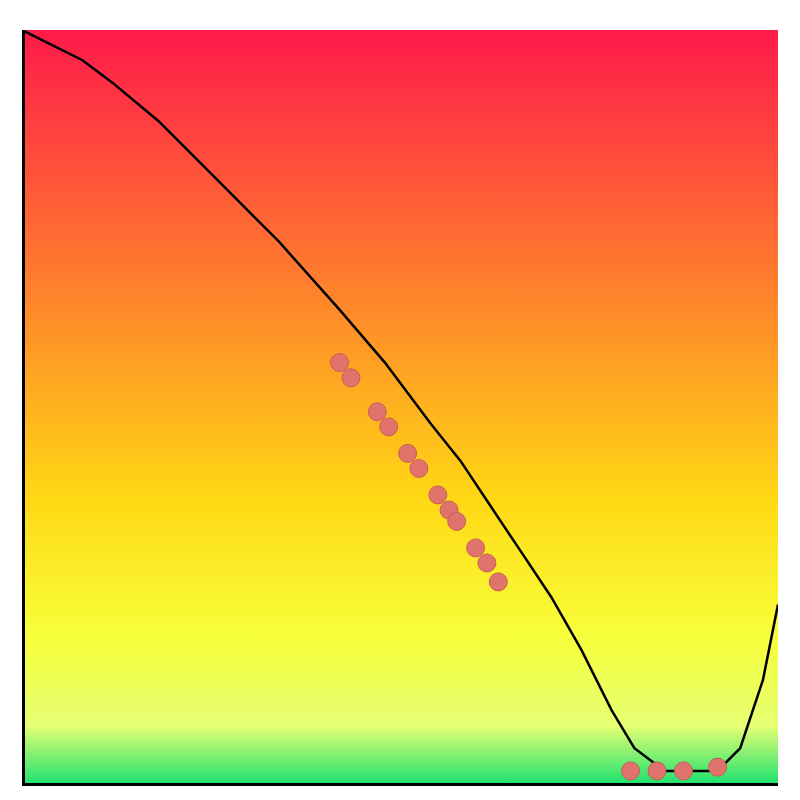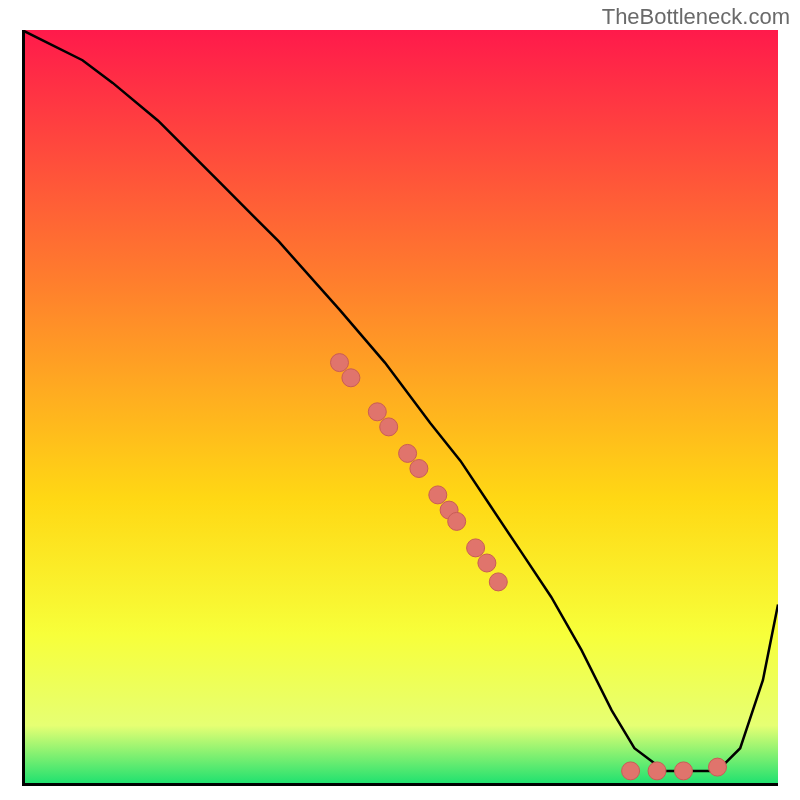--- a/index.html
+++ b/index.html
@@ -29,21 +29,20 @@
     top: 30px;
     width: 756px;
     height: 756px;
   }
   svg { display: block; }
 </style>
 </head>
 <body>
 
 <div class="frame">
-  <div class="watermark">TheBottleneck.com</div>
 
   <div class="plot">
     <svg id="chart-svg" width="756" height="756" viewBox="0 0 756 756">
       <defs>
         <linearGradient id="bg-grad" x1="0" y1="0" x2="0" y2="1">
           <stop id="g0" offset="0%" stop-color="#ff1a4b"></stop>
           <stop id="g1" offset="32%" stop-color="#ff7a2e"></stop>
           <stop id="g2" offset="62%" stop-color="#ffd814"></stop>
           <stop id="g3" offset="80%" stop-color="#f7ff3a"></stop>
           <stop id="g4" offset="92%" stop-color="#e6ff73"></stop>

